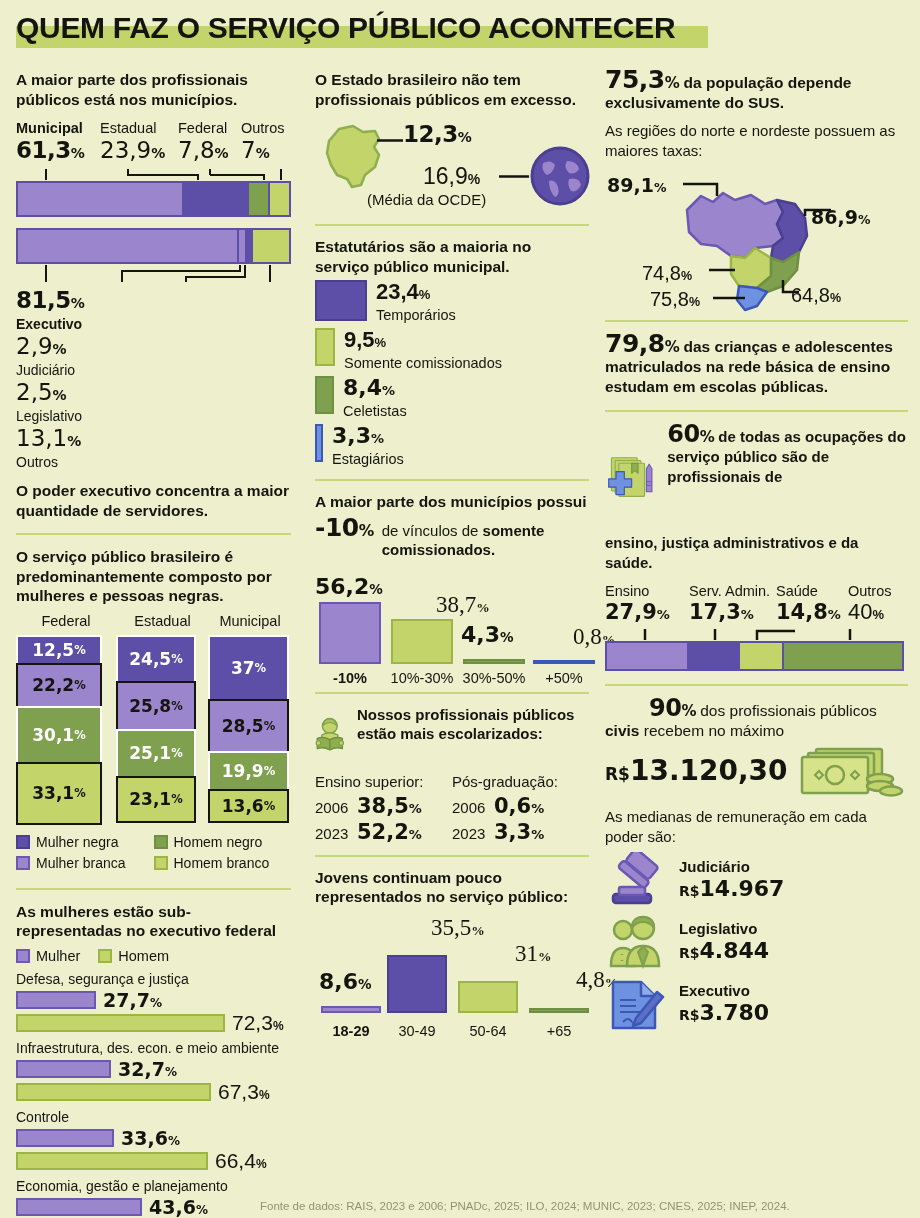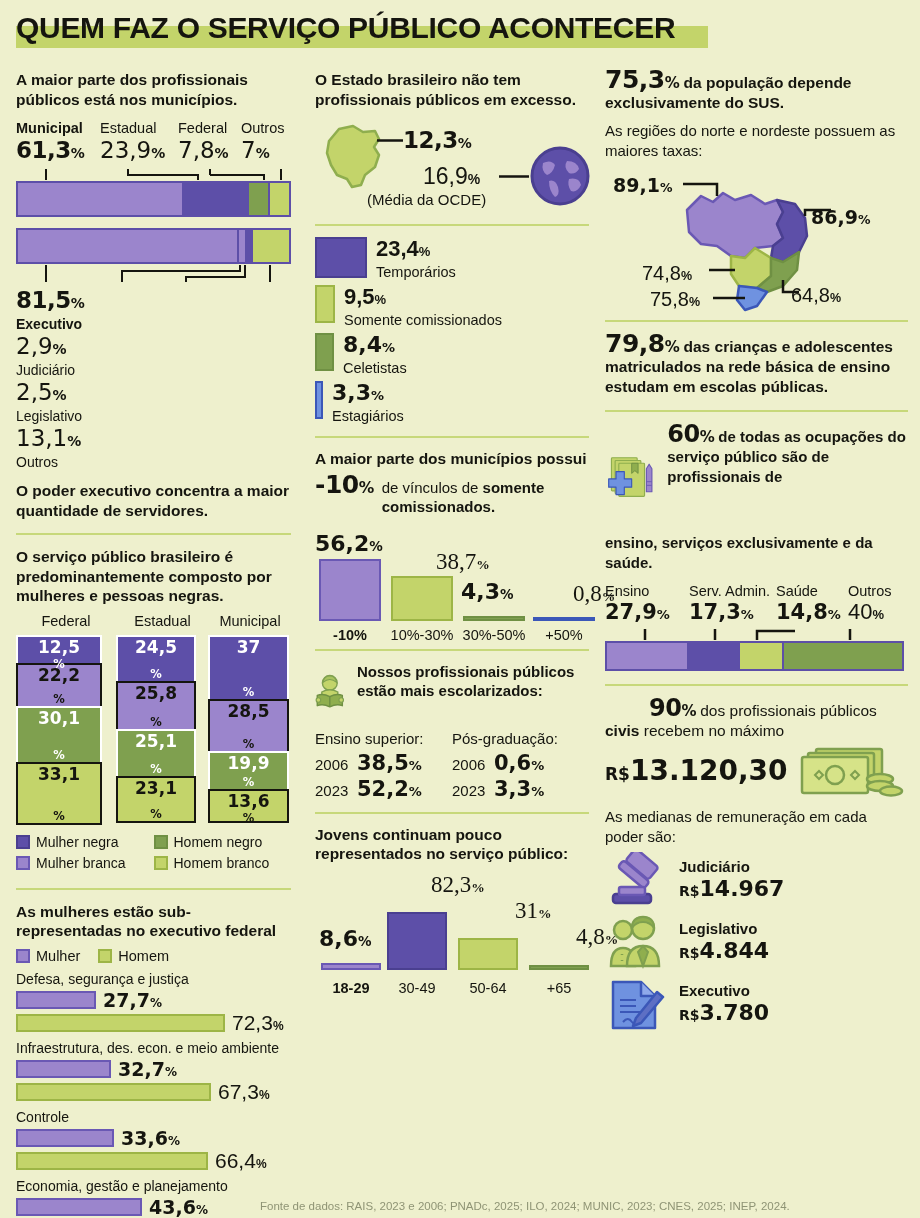--- a/index.html
+++ b/index.html
@@ -69,23 +69,23 @@
   .pow-val{font-size:23px;line-height:26px;font-family:"DejaVu Sans",sans-serif;font-weight:bold;}
   .pow-val .pct{font-size:14px;}
   .pow-name{font-size:14px;line-height:17px;}
 
   
   .rg-head{display:flex;margin-top:6px;}
   .rg-head>div{text-align:center;font-size:14.5px;line-height:19px;}
   .rg-wrap{display:flex;margin-top:4px;}
   .rg-col{position:relative;}
   .rg-col .cell{
-    display:flex;align-items:center;justify-content:space-between;
+    display:flex;align-items:center;justify-content:center;
     font-family:"DejaVu Sans",sans-serif;font-weight:bold;font-size:17px;
-    border:2px solid;margin-top:-2px;flex-direction:column;
+    border:2px solid;margin-top:-2px;
   }
   .rg-col .cell:first-child{margin-top:0;}
   .rg-col .cell .pct{font-size:11.5px;}
   .c-mn{background:var(--purple-dark);border-color:#4a3f90;color:#fff;}
   .c-mb{background:var(--purple-light);border-color:#6a58b4;color:#15150f;}
   .c-hn{background:var(--green-dark);border-color:#6f9043;color:#fff;}
   .c-hb{background:var(--green-light);border-color:#9db546;color:#15150f;}
 
   .legend{display:flex;flex-wrap:wrap;margin-top:8px;width:275px;}
   .legend .li{display:flex;align-items:center;width:50%;margin-bottom:3px;font-size:14px;line-height:18px;}
@@ -103,21 +103,21 @@
   .barline{display:flex;align-items:center;height:20px;margin-bottom:3px;}
   .barline .bar{height:18px;border:2px solid;}
   .bar.w{background:var(--purple-light);border-color:#6a58b4;}
   .bar.m{background:var(--green-light);border-color:#9db546;}
   .barline .v{font-family:"DejaVu Sans",sans-serif;font-weight:bold;font-size:19px;margin-left:7px;}
   .barline .v .pct{font-size:12px;}
   .barline .v.light{font-weight:normal;font-family:"Liberation Sans",sans-serif;font-size:21px;}
 
   
   .ocde{position:relative;height:96px;margin-top:8px;}
-  .ocde .n1{position:absolute;left:88px;top:10px;font-family:"DejaVu Sans",sans-serif;font-weight:bold;font-size:23px;}
+  .ocde .n1{position:absolute;left:88px;top:4px;font-family:"DejaVu Sans",sans-serif;font-weight:bold;font-size:23px;}
   .ocde .n1 .pct{font-size:14px;}
   .ocde .n2{position:absolute;left:108px;top:46px;font-size:23px;text-align:center;}
   .ocde .n2 .pct{font-size:14px;}
   .ocde .n3{position:absolute;left:52px;top:74px;font-size:15px;}
 
   .vlist{margin-top:4px;}
   .vrow{display:flex;align-items:flex-start;margin-bottom:4px;}
   .vrow .vbar{border:2px solid;flex:none;}
   .vbar.p1{background:var(--purple-light);border-color:#6a58b4;}
   .vbar.p2{background:var(--purple-dark);border-color:#4a3f90;}
@@ -468,20 +468,21 @@
           <circle cx="31" cy="31" r="28" fill="#5d4fa8" stroke="#4a3f90" stroke-width="3"></circle>
           <path d="M14,18 Q22,14 26,20 Q24,28 18,30 Q12,26 14,18 Z" fill="#9b85cc"></path>
           <path d="M20,36 Q26,34 29,42 Q31,50 26,52 Q20,46 20,36 Z" fill="#9b85cc"></path>
           <path d="M38,16 Q48,16 50,24 Q46,30 40,28 Q34,22 38,16 Z" fill="#9b85cc"></path>
           <path d="M40,34 Q50,32 52,40 Q48,48 42,46 Q38,40 40,34 Z" fill="#9b85cc"></path>
         </svg>
       </div>
 
       <div class="hr thin"></div>
 
+      <h2>Estatutários são a maioria no serviço público municipal.</h2>
 
       <div class="vlist">
         <div class="vrow">
           <span class="vbar p2" style="width:52px;height:41px"></span>
           <span class="vtxt">
             <span class="vn" style="font-family:'Liberation Sans',sans-serif"><span>23,4</span><span class="pct">%</span></span>
             <span class="vl" style="display:block">Temporários</span>
           </span>
         </div>
         <div class="vrow">
@@ -571,21 +572,21 @@
           </div>
         </div>
       </div>
 
       <div class="hr thin"></div>
 
       <h2>Jovens continuam pouco representados no serviço público:</h2>
 
       <div class="age muni" style="height:130px;margin-top:2px">
         <div class="cv" style="left:4px;top:60px"><span>8,6</span><span class="pct">%</span></div>
-        <div class="cv light" style="left:68px;top:6px"><span>82,3</span><span class="pct">%</span></div>
+        <div class="cv light" style="left:68px;top:6px"><span>35,5</span><span class="pct">%</span></div>
         <div class="cv light" style="left:152px;top:32px"><span>31</span><span class="pct">%</span></div>
         <div class="cv light" style="left:213px;top:58px"><span>4,8</span><span class="pct">%</span></div>
 
         <div class="colbar p" style="left:6px;width:60px;height:7px;bottom:26px"></div>
         <div class="colbar p2" style="left:72px;width:60px;height:58px;bottom:26px;background:var(--purple-dark);border-color:#4a3f90"></div>
         <div class="colbar g" style="left:143px;width:60px;height:32px;bottom:26px"></div>
         <div class="colbar dg" style="left:214px;width:60px;height:5px;bottom:26px"></div>
 
         <div class="cl b" style="left:6px;width:60px">18-29</div>
         <div class="cl" style="left:72px;width:60px">30-49</div>
@@ -595,21 +596,21 @@
     </div>
 
     <div class="col col3">
 
       <div class="lead">
         <span class="num big"><span>75,3</span><span class="pct">%</span></span><span> da população depende exclusivamente do SUS.</span>
       </div>
       <div class="sub" style="margin-top:8px">As regiões do norte e nordeste possuem as maiores taxas:</div>
 
       <div class="map-wrap">
-        <div class="mv" style="left:8px;top:8px"><span>89,1</span><span class="pct">%</span></div>
+        <div class="mv" style="left:2px;top:8px"><span>89,1</span><span class="pct">%</span></div>
         <div class="mv" style="left:206px;top:40px"><span>86,9</span><span class="pct">%</span></div>
         <div class="mv light" style="left:37px;top:96px"><span>74,8</span><span class="pct">%</span></div>
         <div class="mv light" style="left:45px;top:122px"><span>75,8</span><span class="pct">%</span></div>
         <div class="mv light" style="left:186px;top:118px"><span>64,8</span><span class="pct">%</span></div>
 
         <svg width="310" height="150" viewBox="0 0 310 150" style="position:absolute;left:0;top:0">
 
           <path d="M82,44 L96,30 L108,36 L118,27 L130,34 L146,29 L160,38 L172,34 L178,46 L172,58 L178,72 L168,80 L150,82 L140,92 L126,90 L112,80 L96,78 L84,66 Z" fill="#9b85cc" stroke="#6a58b4" stroke-width="2.5" stroke-linejoin="round"></path>
 
           <path d="M172,34 L190,38 L200,52 L202,70 L194,86 L178,96 L166,92 L168,80 L178,72 L172,58 L178,46 Z" fill="#5d4fa8" stroke="#4a3f90" stroke-width="2.5" stroke-linejoin="round"></path>
@@ -644,21 +645,21 @@
           <path d="M58,22 L72,22 L72,44 L65,38 L58,44 Z" fill="#8fae4e" stroke="#6f9043" stroke-width="2"></path>
           <path d="M8,56 l16,0 l0,-16 l18,0 l0,16 l16,0 l0,18 l-16,0 l0,16 l-18,0 l0,-16 l-16,0 Z" fill="#6f92e0" stroke="#3b57b8" stroke-width="2.5" stroke-linejoin="round"></path>
           <path d="M96,24 l6,10 l0,50 l-12,0 l0,-50 Z" fill="#9b85cc" stroke="#6a58b4" stroke-width="2.5" stroke-linejoin="round"></path>
           <line x1="90" y1="62" x2="102" y2="62" stroke="#6a58b4" stroke-width="2"></line>
           <line x1="90" y1="70" x2="102" y2="70" stroke="#6a58b4" stroke-width="2"></line>
         </svg>
         <div class="t">
           <span class="num big"><span>60</span><span class="pct">%</span></span><span> de todas as ocupações do serviço público são de profissionais de</span>
         </div>
       </div>
-      <div class="tail">ensino, serviços exclusivamente e da saúde.</div>
+      <div class="tail">ensino, justiça administrativos e da saúde.</div>
 
       <div class="occ-labels">
         <div style="width:84px">
           <div class="on">Ensino</div>
           <div class="ov"><span>27,9</span><span class="pct">%</span></div>
         </div>
         <div style="width:87px">
           <div class="on">Serv. Admin.</div>
           <div class="ov"><span>17,3</span><span class="pct">%</span></div>
         </div>

